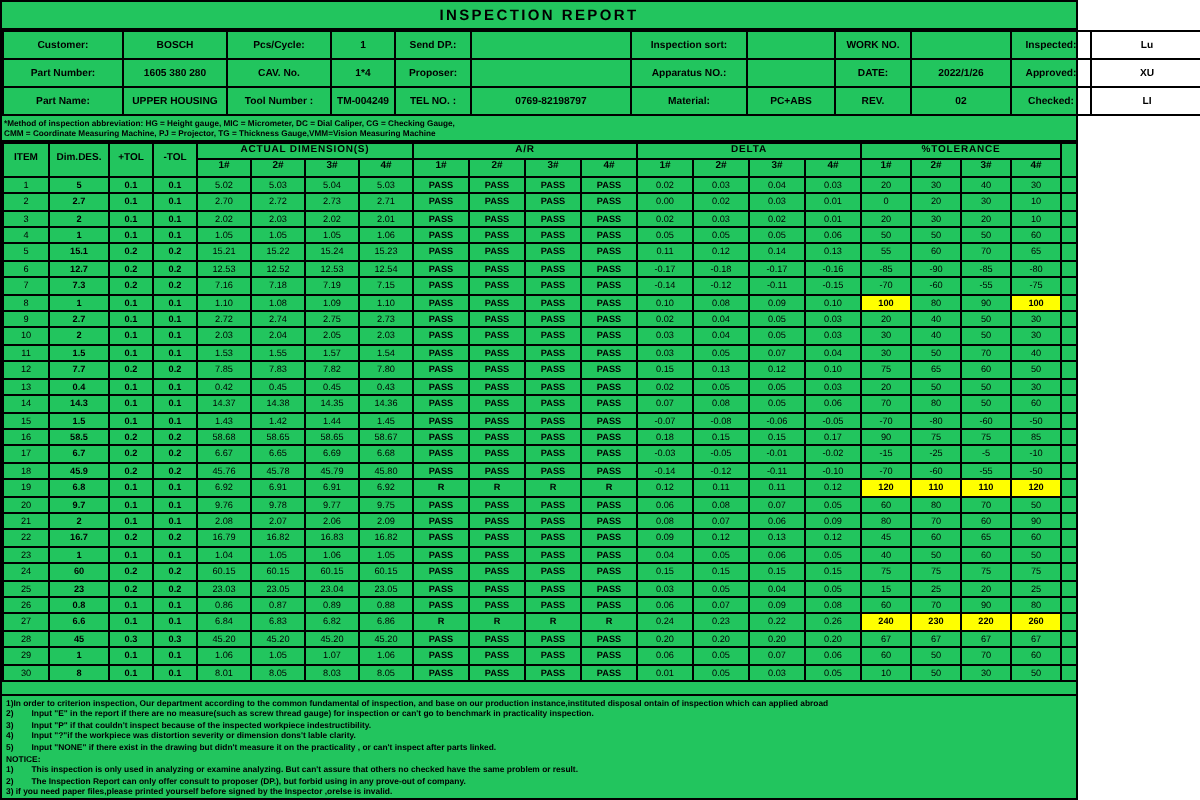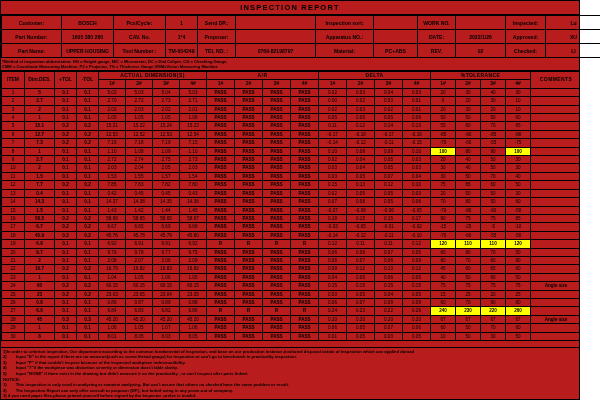--- a/index.html
+++ b/index.html
@@ -4,25 +4,25 @@
 <style>
   html,body{margin:0;padding:0;}
   body{
     width:600px;height:400px;
     background:#ffffff;
     font-family:"Liberation Sans", sans-serif;
     color:#000;
     overflow:hidden;
   }
   #sheet{
-    width:580px;height:400px;
+    width:539px;height:400px;
     box-sizing:border-box;
     border:1px solid #000;
     display:flex;flex-direction:column;
-    background:#b91c1c;
+    background:#22c55e;
   }
   
   .title-bar{
     height:13px;
     border-bottom:1px solid #000;
     display:flex;align-items:center;justify-content:center;
     font-size:7.5px;font-weight:bold;letter-spacing:1.2px;
   }
   
   table{border-collapse:collapse;table-layout:fixed;width:100%;}

